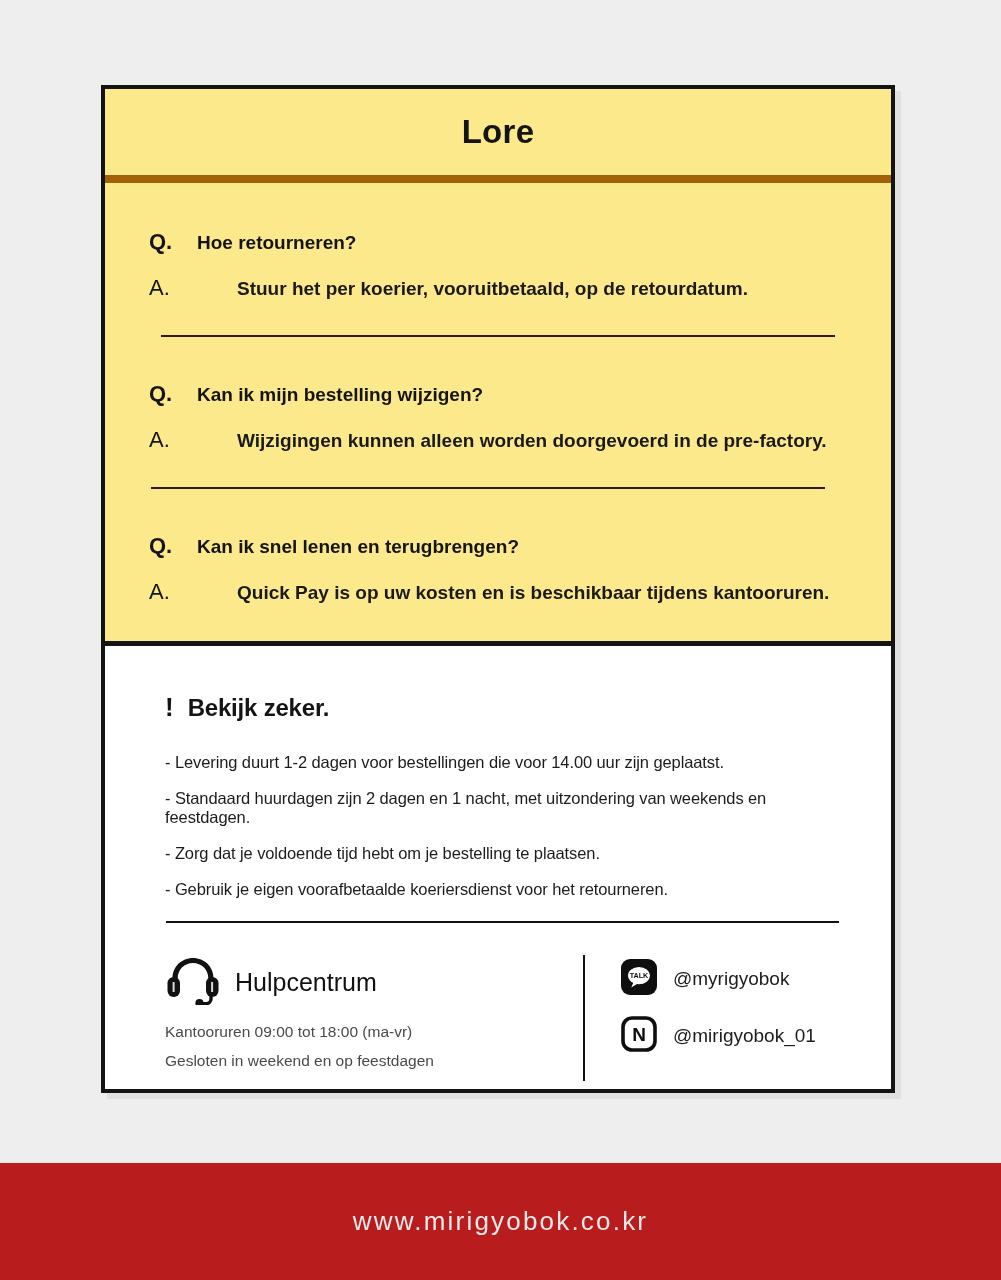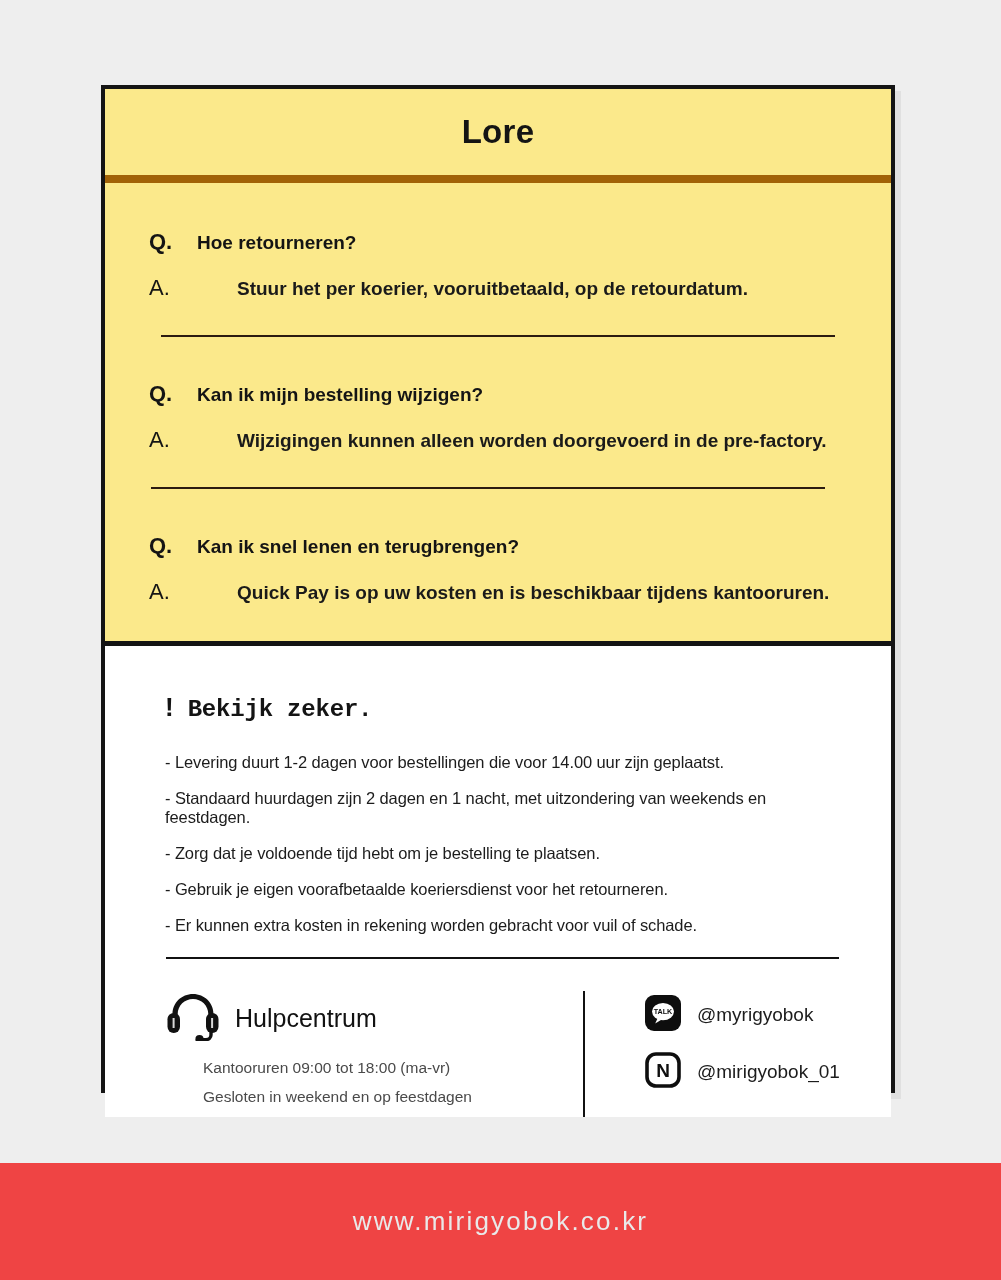--- a/index.html
+++ b/index.html
@@ -97,21 +97,20 @@
   .notice-bang {
     font-size: 26px;
     font-weight: bold;
     color: #141414;
   }
   .notice-title {
     font-size: 24px;
     font-weight: bold;
     color: #141414;
     letter-spacing: -.2px;
-    font-family: Liberation Mono, monospace;
   }
   .notice-list { list-style: none; }
   .notice-list li {
     font-size: 16.5px;
     color: #1c1c1c;
     margin-bottom: 17px;
     letter-spacing: -.1px;
   }
 
   .notice-divider {
@@ -145,48 +144,47 @@
     font-size: 28px;
     font-weight: normal;
     color: #222222;
     margin-left: 7px;
     letter-spacing: .2px;
   }
   .hours-line {
     font-size: 15.5px;
     color: #4a4a4a;
     margin-bottom: 11px;
-    margin-left: 38px;
   }
 
   .contact-right {
     border-left: 2px solid #111111;
     padding-left: 36px;
     padding-top: 4px;
   }
   .social-row {
     display: flex;
     align-items: center;
     gap: 16px;
     margin-bottom: 17px;
   }
   .social-handle {
     font-size: 19px;
     color: #1c1c1c;
   }
-  .social-icon { flex: 0 0 auto; display: block; margin-left: 24px; }
+  .social-icon { flex: 0 0 auto; display: block; }
 
   
   .footer-bar {
     position: absolute;
     left: 0;
     top: 1163px;
     width: 1001px;
     height: 117px;
-    background: #ef4444;
+    background: #b91c1c;
     display: flex;
     align-items: center;
     justify-content: center;
   }
   .footer-url {
     font-size: 26px;
     color: #e9e9e9;
     letter-spacing: 2.2px;
   }
 </style>
@@ -245,21 +243,20 @@
     <div class="notice-head">
       <span class="notice-bang">!</span>
       <span class="notice-title">Bekijk zeker.</span>
     </div>
 
     <ul class="notice-list">
       <li>- Levering duurt 1-2 dagen voor bestellingen die voor 14.00 uur zijn geplaatst.</li>
       <li>- Standaard huurdagen zijn 2 dagen en 1 nacht, met uitzondering van weekends en feestdagen.</li>
       <li>- Zorg dat je voldoende tijd hebt om je bestelling te plaatsen.</li>
       <li>- Gebruik je eigen voorafbetaalde koeriersdienst voor het retourneren.</li>
-      <li>- Er kunnen extra kosten in rekening worden gebracht voor vuil of schade.</li>
     </ul>
 
     <div class="notice-divider"></div>
 
     <div class="contact">
 
       <div class="contact-left">
         <div class="contact-top">
           <span class="headset-icon">
             <svg width="56" height="50" viewBox="0 0 56 50" xmlns="http://www.w3.org/2000/svg">

